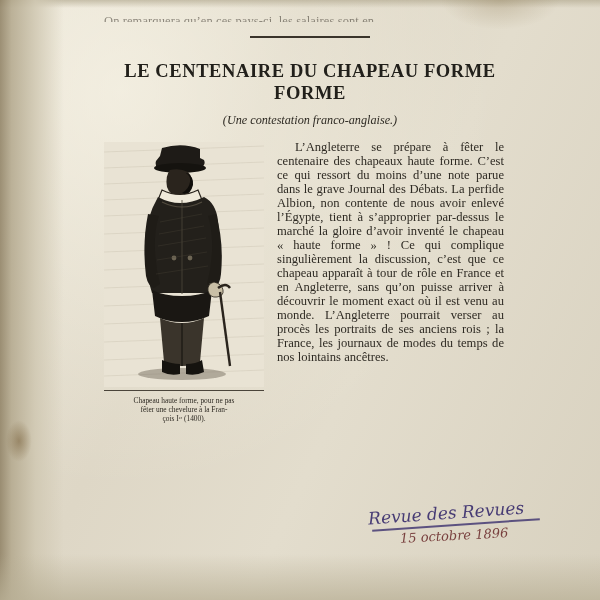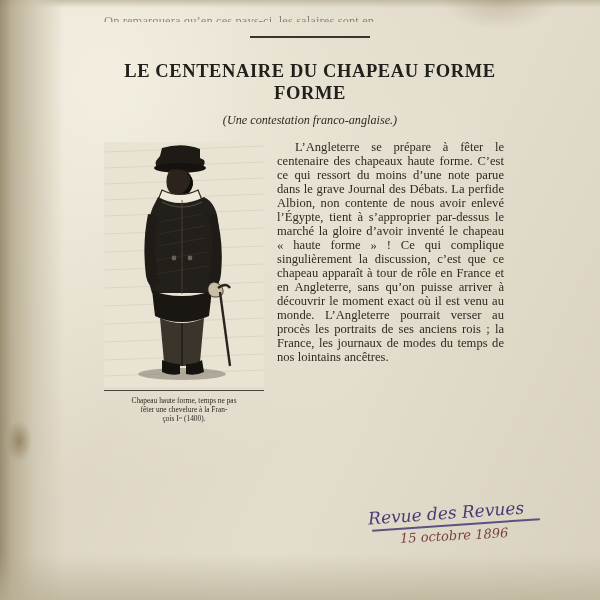--- a/index.html
+++ b/index.html
@@ -273,21 +273,21 @@
               <line x1="56" y1="80" x2="98" y2="72"></line>
               <line x1="55" y1="92" x2="100" y2="84"></line>
               <line x1="54" y1="104" x2="102" y2="96"></line>
               <line x1="53" y1="118" x2="103" y2="110"></line>
               <line x1="52" y1="132" x2="104" y2="124"></line>
             </g>
           </svg>
         </div>
         <div class="cap-rule"></div>
         <div class="fig-caption">
-          <span>Chapeau haute forme, temps ne pas</span><br>
+          <span>Chapeau haute forme, pour ne pas</span><br>
           <span>fêter une chevelure à la Fran-</span><br>
           <span>çois Iᵉʳ (1400).</span>
         </div>
       </div>
 
       <p class="art indent">L’Angleterre se prépare à fêter le centenaire des chapeaux haute forme. C’est ce qui ressort du moins d’une note parue dans le grave Journal des Débats. La perfide Albion, non contente de nous avoir enlevé l’Égypte, tient à s’approprier par-dessus le marché la gloire d’avoir inventé le chapeau « haute forme » ! Ce qui complique singulièrement la discussion, c’est que ce chapeau apparaît à tour de rôle en France et en Angleterre, sans qu’on puisse arriver à découvrir le moment exact où il est venu au monde. L’Angleterre pourrait verser au procès les portraits de ses anciens rois ; la France, les journaux de modes du temps de nos lointains ancêtres.</p>
     </div>
   </div>
 
   <div class="hand">Revue des Revues</div>

